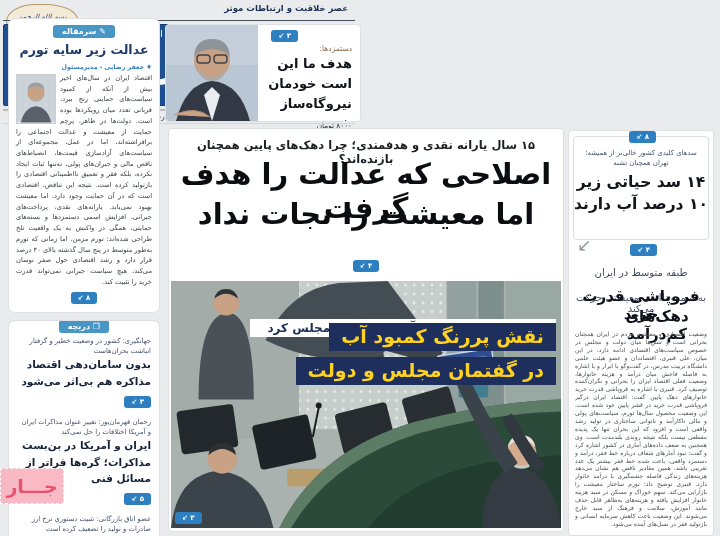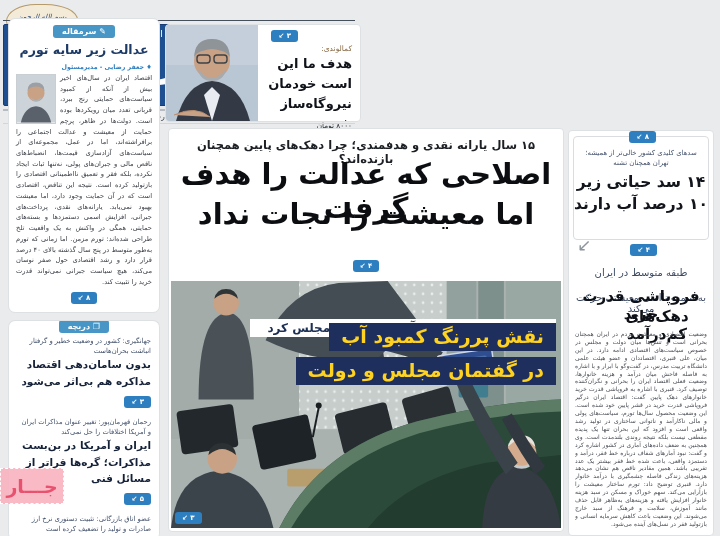--- a/index.html
+++ b/index.html
@@ -92,20 +92,21 @@
   .mct { position:absolute; left:0; right:0; text-align:center; font-size:15px; font-weight:bold; color:#0e1117; }
   #mct1 { top:156px; } #mct2 { top:176px;margin-left:32px; }
   #mc-body { position:absolute; top:199px; left:6px; right:6px; bottom:4px;
     font-size:6px; line-height:1.32; text-align:justify; color:#4a4e55; overflow:hidden; }
 </style>
 </head>
 <body>
 
 <div id="page">
 
+  <div class="abs" id="tagline">عصر خلاقیت و ارتباطات موثر</div>
   <div class="abs" id="bismillah">بسم الله الرحمن الرحیم</div>
   <div class="abs" id="headrule"></div>
 
   <div class="abs" id="masthead">
     <div class="mk">روزنامه صبح ایران</div>
     <div class="mt">عصر رسانه</div>
     <div class="mu">AsreRasaneh.ir</div>
   </div>
   <div class="abs" id="dlrule1"></div>
   <div class="abs" id="dateline">سال بیست و دوم - شماره ۴۰۹۳ | چهارشنبه | ۳ دی ۱۴۰۴ | ۳ رجب ۱۴۴۷ | ۲۴ دسامبر ۲۰۲۵ | ۸ صفحه | قیمت: ۸۰۰۰ تومان</div>
@@ -120,21 +121,21 @@
         <path d="M38 70 L46 62 L54 70 L46 96 Z" fill="#e9edf1"></path>
         <circle cx="46" cy="36" r="18" fill="#c9a184"></circle>
         <path d="M28 34 Q28 14 46 14 Q64 14 64 34 Q64 26 46 24 Q28 26 28 34 Z" fill="#8f9499"></path>
         <path d="M32 44 Q46 62 60 44 Q58 56 46 56 Q34 56 32 44 Z" fill="#a7abae"></path>
         <rect x="31" y="30" width="13" height="8" rx="3" fill="none" stroke="#3c4248" stroke-width="1.4"></rect>
         <rect x="48" y="30" width="13" height="8" rx="3" fill="none" stroke="#3c4248" stroke-width="1.4"></rect>
         <path d="M8 90 Q30 80 44 92" fill="#c9a184" stroke="#b98f72" stroke-width="1"></path>
       </svg>
     </div>
     <span class="badge kbadge">۳ ↙</span>
-    <div class="kk">کمالوندی:</div>
+    <div class="kk">دستمزدها:</div>
     <div class="t1">هدف ما این است خودمان نیروگاه‌ساز شویم</div>
   </div>
 
   <div class="abs card" id="edi">
     <div class="inner">
       <span class="sbadge eb">✎ سرمقاله</span>
       <div class="et">عدالت زیر سایه تورم</div>
       <div class="au">♦ جعفر رضایی - مدیرمسئول</div>
       <div class="aphoto">
         <svg viewBox="0 0 40 50" preserveAspectRatio="none">

